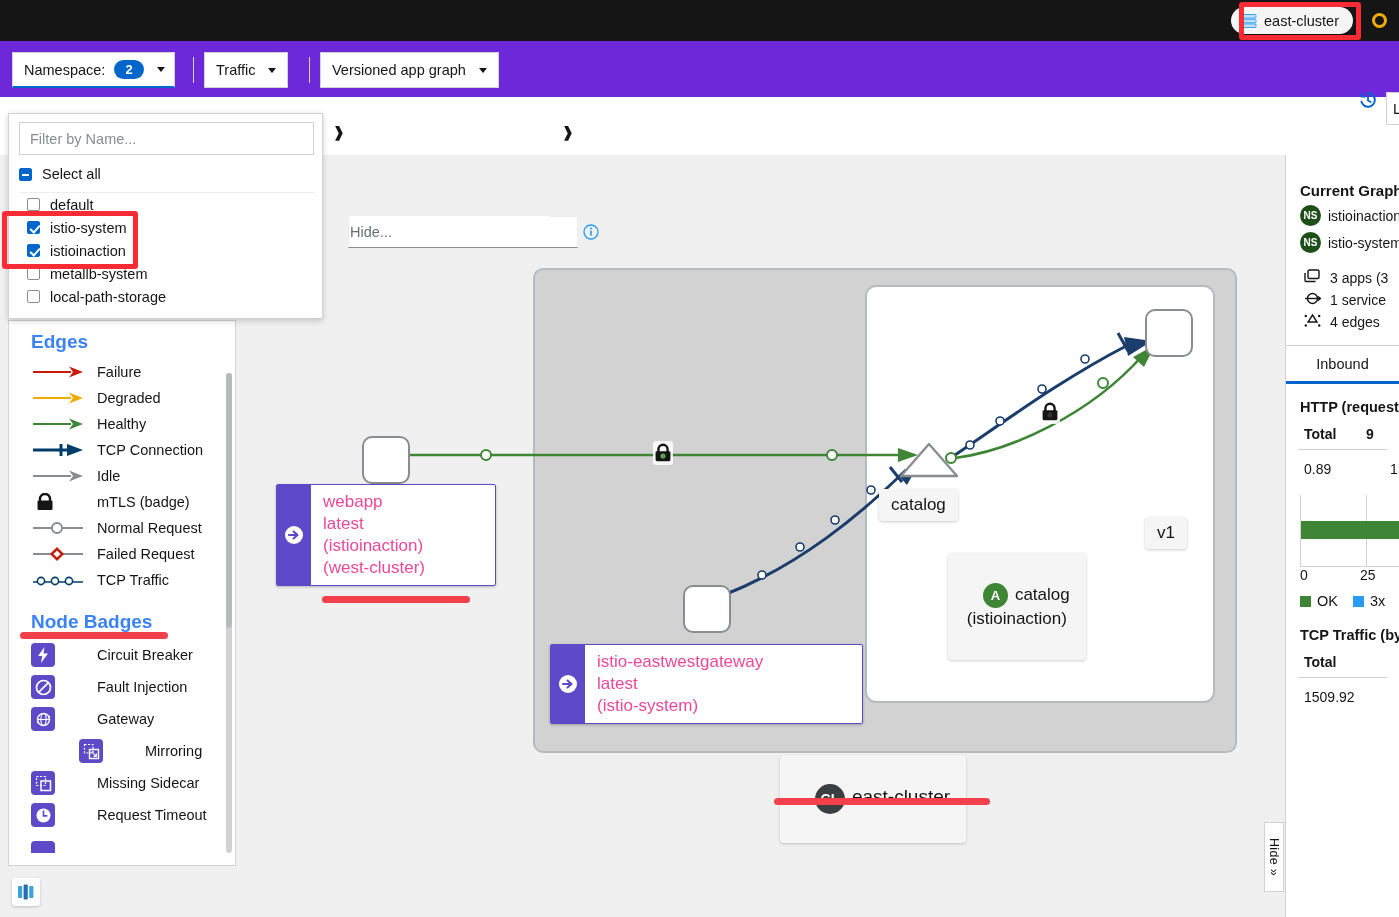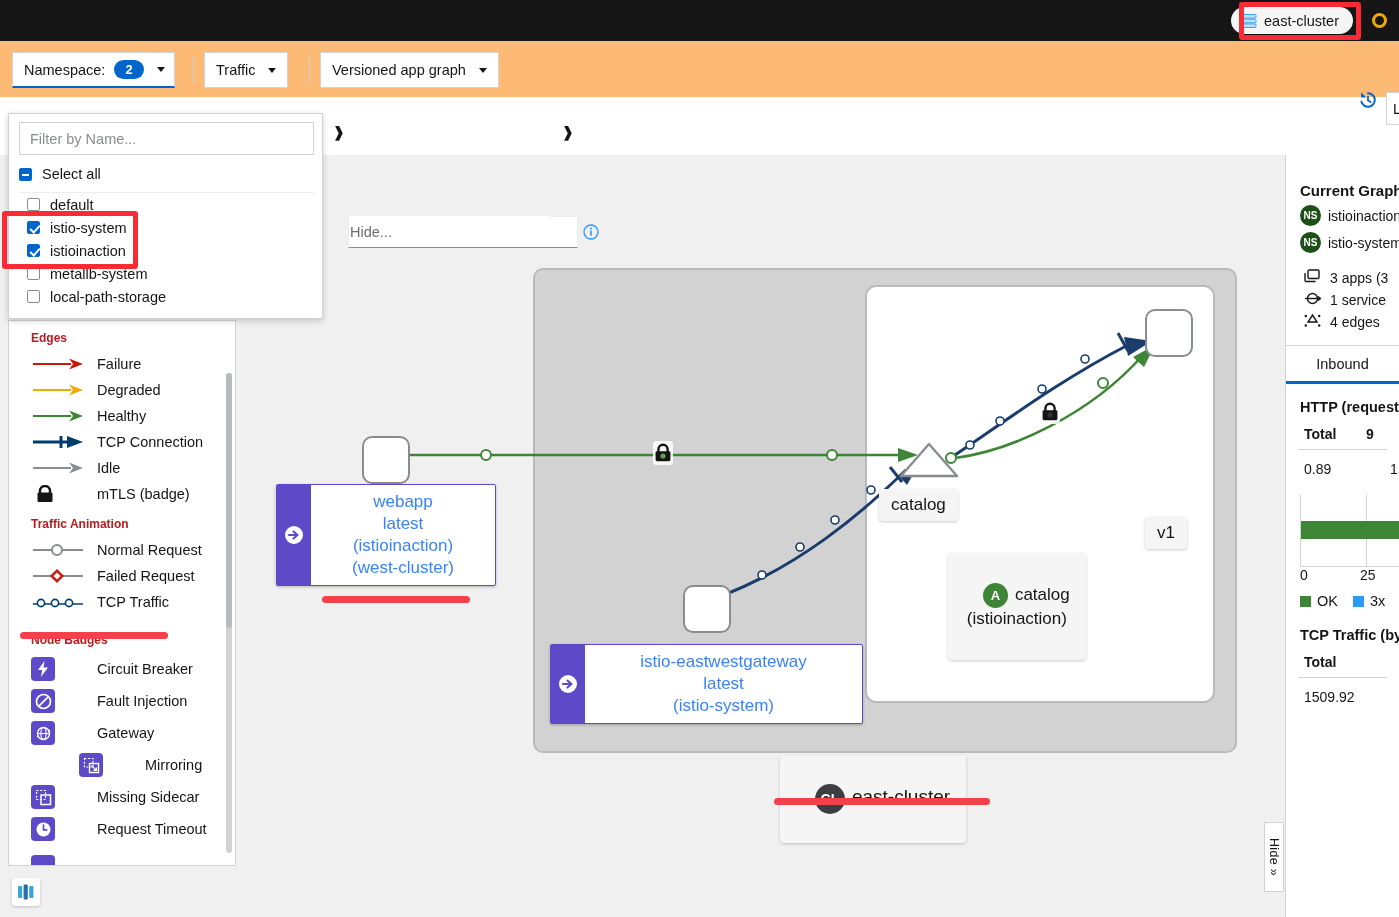--- a/index.html
+++ b/index.html
@@ -27,21 +27,21 @@
     border:5px solid #fb2b36; border-radius:3px; z-index:41; pointer-events:none;
   }
   #masthead-avatar {
     position:absolute; right:12px; top:13px; width:15px; height:15px;
     border-radius:50%; border:3px solid #f0ab00; background:#151515;
   }
 
   
   #toolbar {
     position:absolute; left:0; top:41px; width:1399px; height:56px;
-    background:#fdba74; z-index:25;
+    background:#6d28d9; z-index:25;
   }
   .tb-sel {
     position:absolute; top:11px; height:36px;
     border:1px solid #d2d2d2; background:#fff;
     display:flex; align-items:center; gap:9px; padding:0 11px;
     font-size:14.5px; cursor:pointer; white-space:nowrap;
   }
   #ns-select { left:12px; border-bottom:2px solid #0066cc; padding-right:9px; }
   #ns-badge {
     background:#0066cc; color:#fff; border-radius:11px;
@@ -102,21 +102,21 @@
     position:absolute; left:2px; top:211px; width:136px; height:58px;
     border:5px solid #fb2b36; border-radius:3px; z-index:32; pointer-events:none;
   }
 
   
   #legend {
     position:absolute; left:8px; top:320px; width:228px; height:546px;
     background:#fff; border:1px solid #d2d2d2; z-index:15; overflow:hidden;
   }
   #legend-inner { position:absolute; left:0; top:-0px; width:228px; }
-  .lg-head { font-size:12px; font-weight:700; padding:10px 0 6px 22px; color:#b91c1c; }
+  .lg-head { font-size:19px; font-weight:700; padding:10px 0 6px 22px; color:#3b82f6; }
   .lg-row { display:flex; align-items:center; height:26px; padding-left:22px;text-align:right; }
   .lg-gfx { width:66px; flex:none; display:flex; align-items:center; justify-content:flex-start; }
   .lg-lbl { font-size:14.5px; color:#151515; }
   .lg-badge { width:24px; height:24px; border-radius:4px; background:#5e49c9; display:flex; align-items:center; justify-content:center; flex:none; }
   #legend-scroll { position:absolute; right:3px; top:52px; width:6px; height:480px; background:#d2d2d2; border-radius:3px; }
   #legend-scroll i { position:absolute; left:0; top:0; width:6px; height:255px; background:#b8bbbe; border-radius:3px; display:block; }
   #tcp-annot { position:absolute; left:20px; top:632px; width:148px; height:7px; background:#f4404a; border-radius:4px; z-index:17; }
 
   #kiali-btn {
     position:absolute; left:12px; top:878px; width:28px; height:28px;
@@ -129,21 +129,21 @@
   #graph-svg { position:absolute; left:0; top:0; }
 
   .gnode-lbl {
     position:absolute; background:#fff; border:1px solid #5e49c9;
     display:flex; align-items:stretch; border-radius:2px;
     box-shadow:0 1px 3px rgba(3,3,3,.25);
   }
   .gnode-lbl .pill {
     width:34px; background:#5e49c9; display:flex; align-items:center; justify-content:center; flex:none;
   }
-  .gnode-lbl .txt { padding:6px 12px; font-size:17px; line-height:22px; text-align:center; color:#3b82f6; white-space:pre; }
+  .gnode-lbl .txt { padding:6px 12px; font-size:17px; line-height:22px; text-align:left; color:#ec4899; white-space:pre; }
 
   .plain-lbl {
     position:absolute; background:#f5f5f5; border-radius:4px;
     box-shadow:0 1px 3px rgba(3,3,3,.2); padding:5px 12px;
     font-size:17px; line-height:22px; color:#151515; text-align:center; white-space:pre;
   }
   .circ-badge { width:25px; height:25px; border-radius:50%; display:inline-flex; align-items:center; justify-content:center; color:#fff; font-size:13px; font-weight:700; vertical-align:middle; margin-right:7px; }
 
   #webapp-annot { position:absolute; left:322px; top:596px; width:148px; height:7px; background:#f4404a; border-radius:4px; z-index:12; }
   #cluster-lbl-annot { position:absolute; left:774px; top:798px; width:216px; height:7px; background:#f4404a; border-radius:4px; z-index:12; }
@@ -330,21 +330,20 @@
     <div class="lg-row">
       <span class="lg-gfx">
         <svg width="56" height="18" viewBox="0 0 56 18">
           <path d="M9 8 V6 a5 5 0 0 1 10 0 V8" fill="none" stroke="#151515" stroke-width="2.4"></path>
           <rect x="6.5" y="7.5" width="15" height="9.5" rx="1.2" fill="#151515"></rect>
         </svg>
       </span>
       <span class="lg-lbl">mTLS (badge)</span>
     </div>
 
-    <div class="lg-head">Traffic Animation</div>
 
     <div class="lg-row">
       <span class="lg-gfx">
         <svg width="56" height="16">
             <line x1="2" y1="8" x2="52" y2="8" stroke="#8a8d90" stroke-width="2"></line>
             <circle cx="26" cy="8" r="5" fill="#fff" stroke="#8a8d90" stroke-width="2"></circle>
           </svg>
       </span>
       <span class="lg-lbl">Normal Request</span>
     </div>

